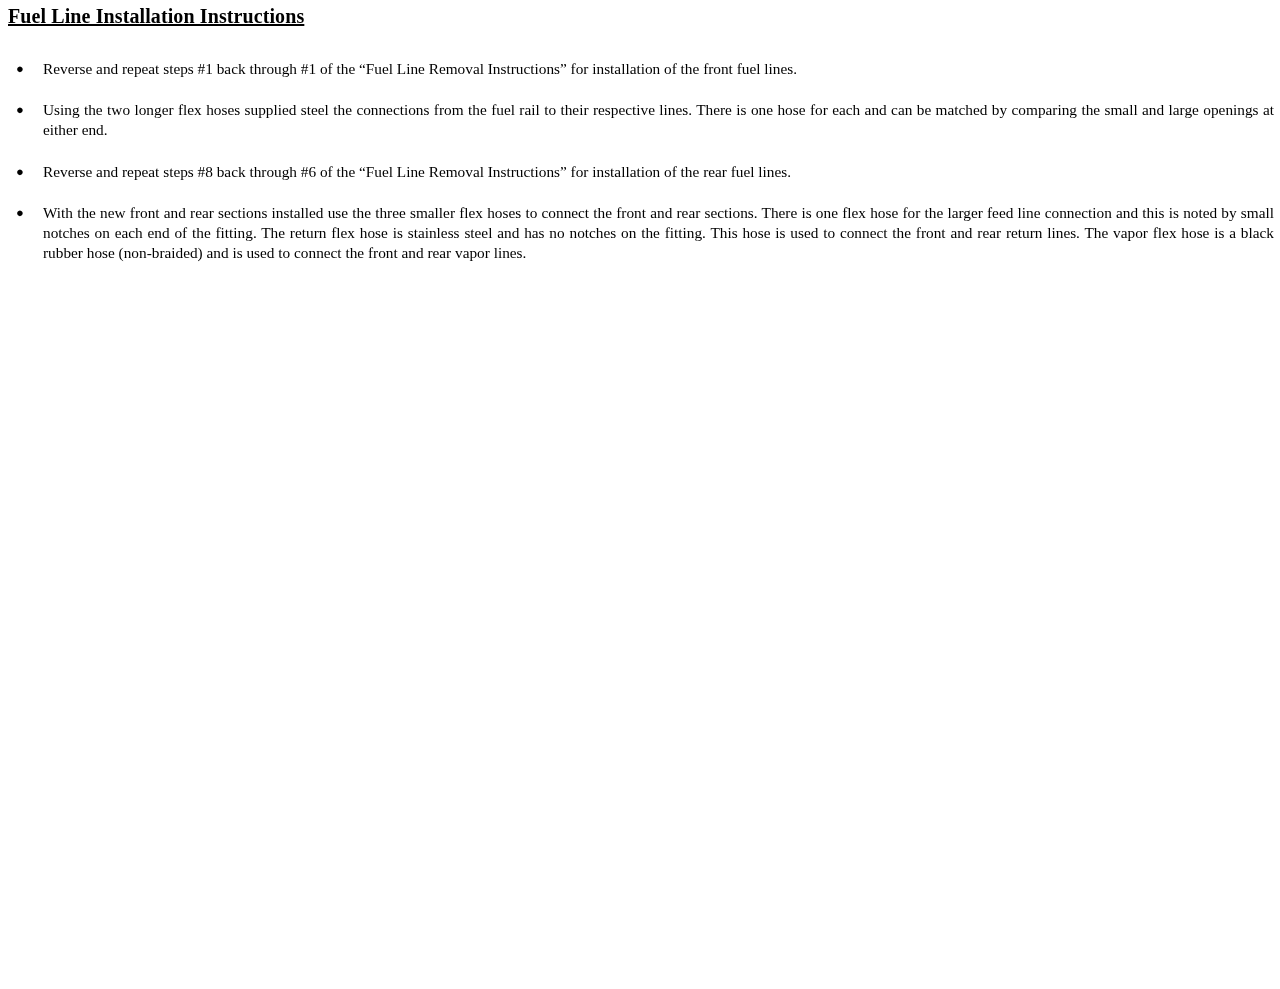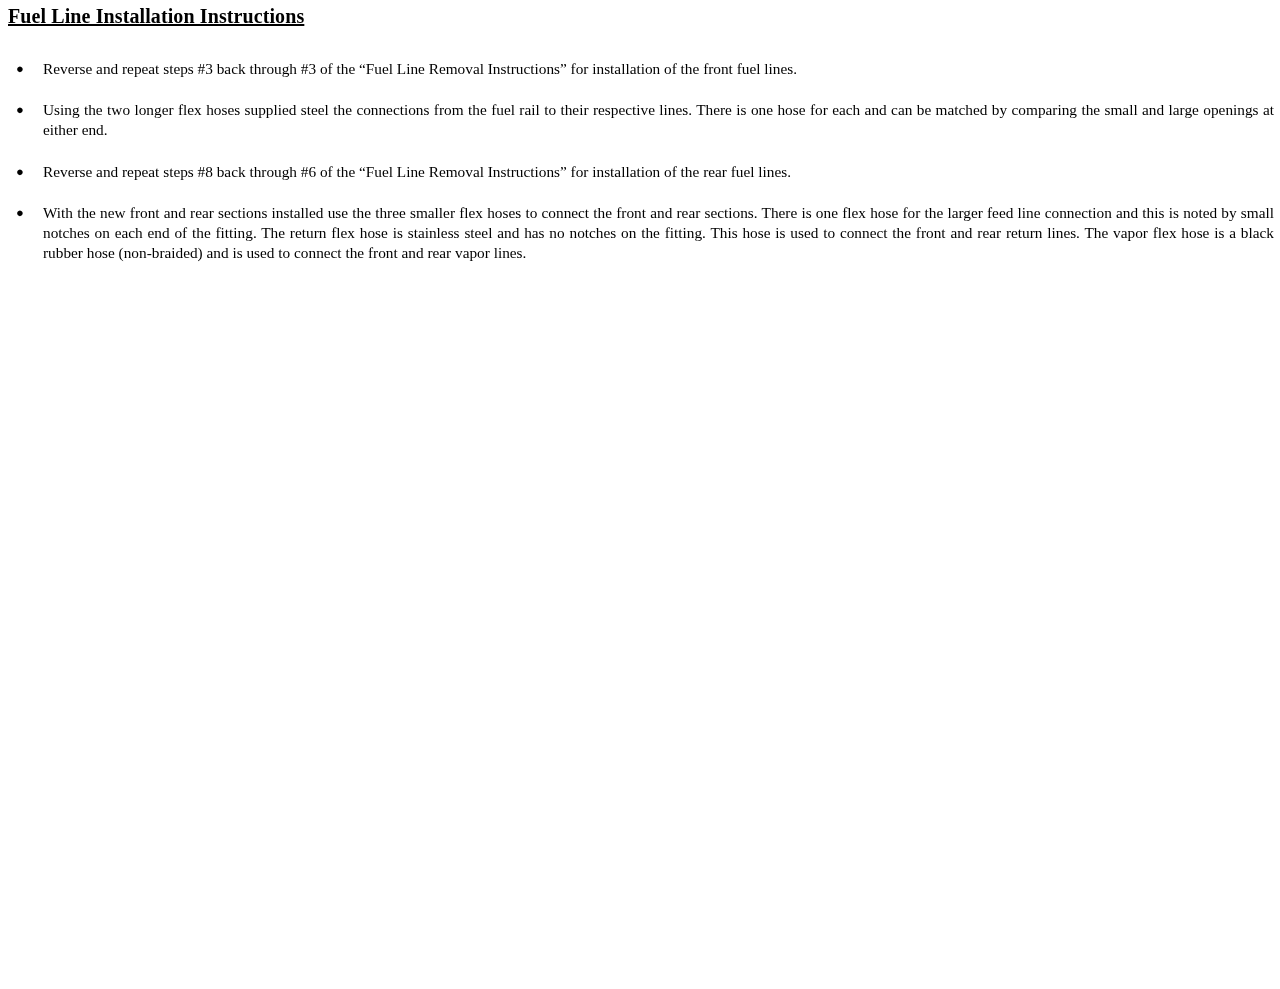--- a/index.html
+++ b/index.html
@@ -62,21 +62,21 @@
 <body>
 
 <div class="page">
 
   <h1 class="doc-title">Fuel Line Installation Instructions</h1>
 
   <ul class="bullet-list">
 
     <li class="bullet-item">
       <span class="bullet-marker">●</span>
-      <span class="bullet-text">Reverse and repeat steps #3 back through #3 of the “Fuel Line Removal Instructions” for installation of the front fuel lines.</span>
+      <span class="bullet-text">Reverse and repeat steps #1 back through #1 of the “Fuel Line Removal Instructions” for installation of the front fuel lines.</span>
     </li>
 
     <li class="bullet-item">
       <span class="bullet-marker">●</span>
       <span class="bullet-text">Using the two longer flex hoses supplied steel the connections from the fuel rail to their respective lines. There is one hose for each and can be matched by comparing the small and large openings at either end.</span>
     </li>
 
     <li class="bullet-item">
       <span class="bullet-marker">●</span>
       <span class="bullet-text">Reverse and repeat steps #8 back through #6 of the “Fuel Line Removal Instructions” for installation of the rear fuel lines.</span>

